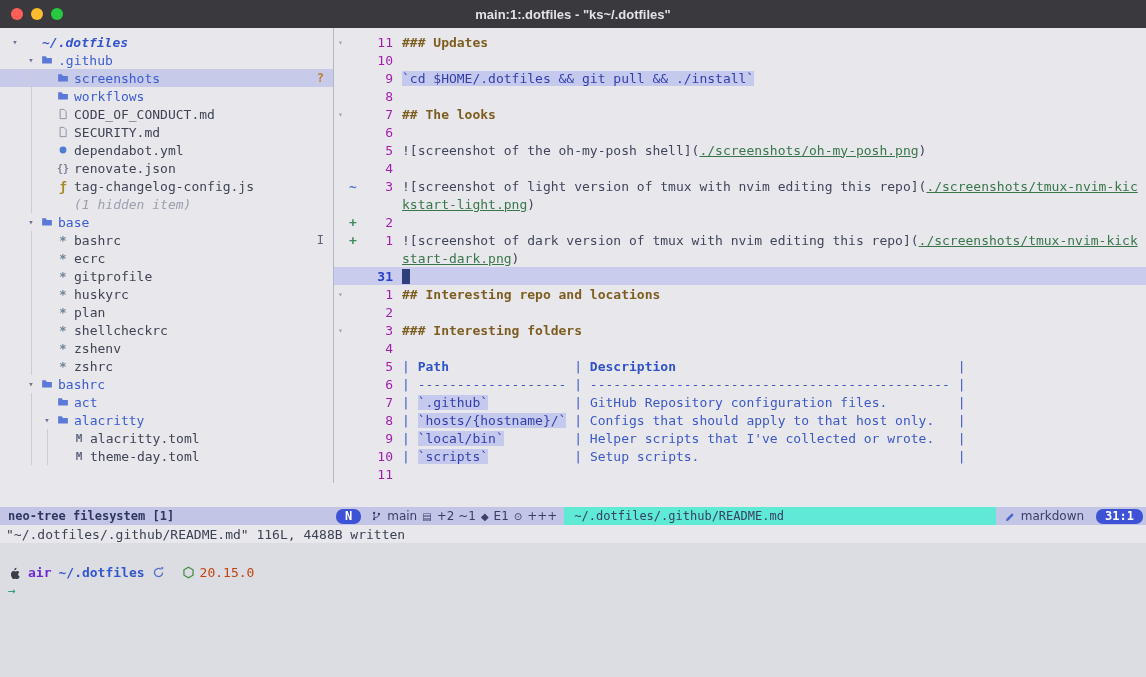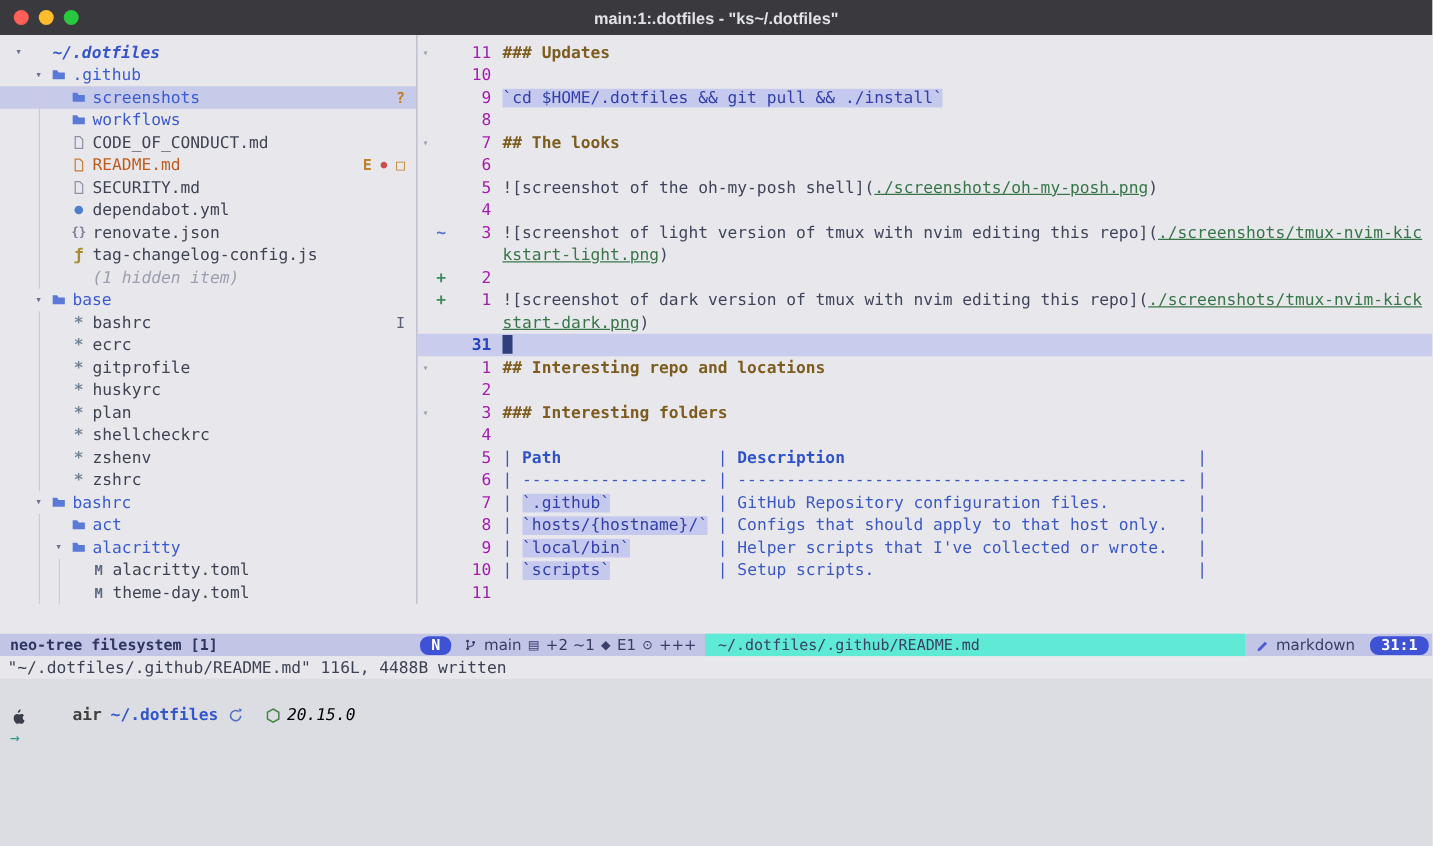--- a/index.html
+++ b/index.html
@@ -107,25 +107,25 @@
   .msgline { height:18px; flex:none; display:flex; align-items:center;
              padding-left:6px; font-size:13px; color:#3c4154; background:#e8e8ec; }
 
   
   .shell { height:126px; flex:none; background:#dcdde2; padding:0 8px; font-size:13px; }
   .promptline { display:flex; align-items:center; gap:7px; height:18px; margin-top:20px; }
   .promptline svg { width:13px; height:13px; }
   .svg-apple path { fill:#3a3d4a; }
   .svg-refresh path { fill:none; stroke:#5570c8; stroke-width:1.6; }
   .svg-refresh .hd { fill:#5570c8; stroke:none; }
-  .host  { color:#404040; font-weight:bold;margin-left:30px; }
+  .host  { color:#6d28d9; font-weight:bold; }
   .ppath { color:#3456cc; font-weight:bold; }
   .nodewrap { display:flex; align-items:center; gap:5px; margin-left:10px; }
   .svg-hex path { fill:none; stroke:#448844; stroke-width:1.5; }
-  .ver { color:#000000;font-style:italic; }
+  .ver { color:#c2410c; }
   .arrowline { height:18px; color:#2f9d8a; display:flex; align-items:center; }
 
   
   .tmuxbar { height:32px; flex:none; background:#dcdde2; display:flex;
              align-items:flex-start; padding:7px 12px 0 8px; font-size:13px; }
   .tmux-win { color:#3b5bd1; }
   .tmux-right { margin-left:auto; display:flex; gap:16px; }
   .tmux-session { color:#a16207;font-family:Liberation Serif, serif; }
   .tmux-badge { color:#3b5bd1; font-weight:bold; }
 </style>
@@ -151,23 +151,20 @@
             </svg></span><span class="lbl dir">.github</span></div>
         <div class="srow sel"><span class="unit"></span><span class="unit g"></span><span class="arrowslot"></span><span class="iconslot"><svg class="svg-folder" viewBox="0 0 16 16">
               <path d="M1.5 3h4.8l1.6 2.2h6.6v7.3h-13z"></path>
             </svg></span><span class="lbl dir">screenshots</span><span class="badges"><span class="b-warn">?</span></span></div>
         <div class="srow"><span class="unit"></span><span class="unit g"></span><span class="arrowslot"></span><span class="iconslot"><svg class="svg-folder" viewBox="0 0 16 16">
               <path d="M1.5 3h4.8l1.6 2.2h6.6v7.3h-13z"></path>
             </svg></span><span class="lbl dir">workflows</span></div>
         <div class="srow"><span class="unit"></span><span class="unit g"></span><span class="arrowslot"></span><span class="iconslot"><svg class="svg-file" viewBox="0 0 16 16">
               <path d="M4.2 1.8h5l3 3v9.4h-8z"></path>
             </svg></span><span class="lbl file">CODE_OF_CONDUCT.md</span></div>
-        <div class="srow"><span class="unit"></span><span class="unit g"></span><span class="arrowslot"></span><span class="iconslot"><svg class="svg-file accent" viewBox="0 0 16 16">
-              <path d="M4.2 1.8h5l3 3v9.4h-8z"></path>
-            </svg></span><span class="lbl accent">README.md</span><span class="badges"><span class="b-warn">E</span><span class="b-err">●</span><span class="b-warn">□</span></span></div>
         <div class="srow"><span class="unit"></span><span class="unit g"></span><span class="arrowslot"></span><span class="iconslot"><svg class="svg-file" viewBox="0 0 16 16">
               <path d="M4.2 1.8h5l3 3v9.4h-8z"></path>
             </svg></span><span class="lbl file">SECURITY.md</span></div>
         <div class="srow"><span class="unit"></span><span class="unit g"></span><span class="arrowslot"></span><span class="iconslot"><svg class="svg-bot" viewBox="0 0 16 16">
               <circle cx="8" cy="8" r="4.6"></circle>
             </svg></span><span class="lbl file">dependabot.yml</span></div>
         <div class="srow"><span class="unit"></span><span class="unit g"></span><span class="arrowslot"></span><span class="iconslot"><span class="ic-json">{}</span></span><span class="lbl file">renovate.json</span></div>
         <div class="srow"><span class="unit"></span><span class="unit g"></span><span class="arrowslot"></span><span class="iconslot"><span class="ic-js">ƒ</span></span><span class="lbl file">tag-changelog-config.js</span></div>
         <div class="srow"><span class="unit"></span><span class="unit g"></span><span class="arrowslot"></span><span class="iconslot"></span><span class="lbl hidden">(1 hidden item)</span></div>
         <div class="srow"><span class="unit"></span><span class="arrowslot">▾</span><span class="iconslot"><svg class="svg-folder" viewBox="0 0 16 16">

